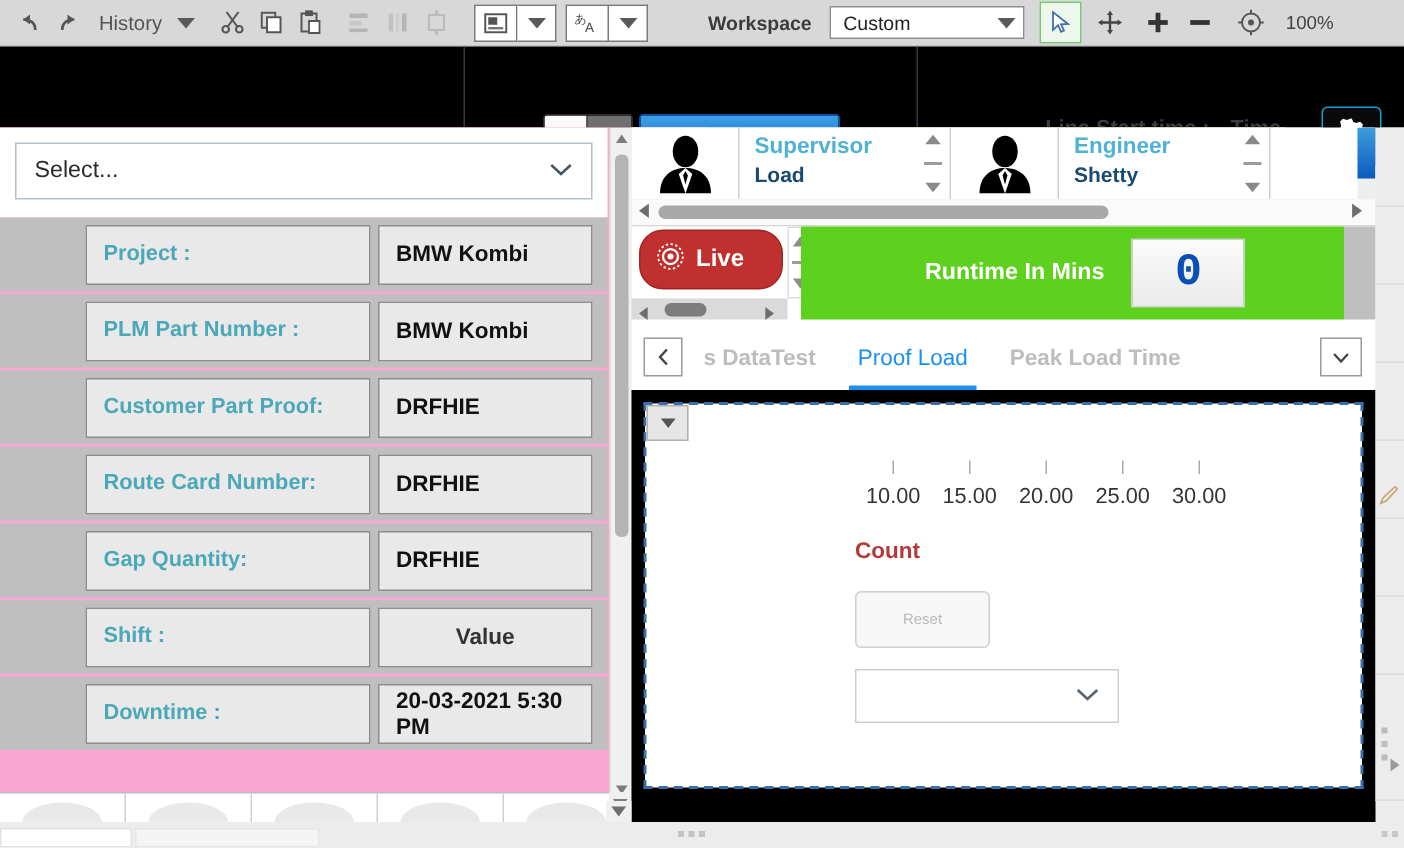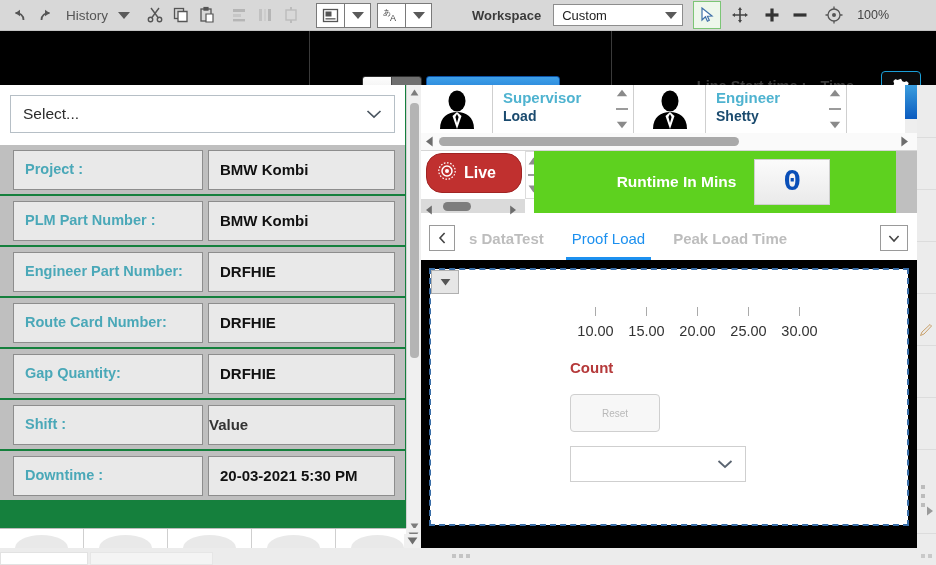--- a/index.html
+++ b/index.html
@@ -81,46 +81,46 @@
   }
   .linestart .tm{color:#3c3c3c;margin-left:10px;}
   .gearbtn{
     position:absolute;right:15px;top:40px;width:38px;height:38px;
     border:1px solid #1b9fd8;border-radius:4px;background:#0a0a0a;
     display:flex;align-items:center;justify-content:center;
   }
 
   
   .leftpanel{
-    position:absolute;left:0;top:85px;width:460px;height:449px;background:#15803d;
+    position:absolute;left:0;top:85px;width:460px;height:449px;background:#f9a8d4;
     overflow:hidden;
     padding-left:12px;
   }
   .sel-wrap{
     position:absolute;left:0;top:0;width:405px;height:60px;background:#fff;
     box-sizing:border-box;padding:10px;
   }
   .sel-box{
     width:100%;height:38px;border:1px solid #b6bfc6;background:#fff;
     display:flex;align-items:center;justify-content:space-between;
     padding:0 12px;box-sizing:border-box;
     font-size:15.5px;color:#2b2b2b;
   }
   .rows{position:absolute;left:0;top:60px;width:405px;}
   .row{
     height:49px;background:#bfbfbf;display:flex;align-items:center;
     padding:0 10px 0 13px;box-sizing:border-box;margin-bottom:2px;
   }
   .cell{
     height:40px;border:1px solid #8d8d8d;background:#e9e9e9;
-    display:flex;align-items:center;box-sizing:border-box;
+    display:flex;align-items:center;box-sizing:border-box;margin-left:44px;
   }
   .cell.lbl{width:190px;padding:0 0 0 11px;}
   .cell.val{flex:1;margin-left:5px;padding:0 0 0 11px;}
-  .cell.val.center{justify-content:flex-start;padding:0;}
+  .cell.val.center{justify-content:center;padding:0;}
   .lbltext{
     color:#4aa8b8;font-size:14.5px;font-weight:bold;line-height:17px;
   }
   .valtext{color:#111;font-size:15px;font-weight:bold;}
   .valtext.grey{color:#333;}
   
   .lp-scroll{
     position:absolute;left:406px;top:0;width:14px;height:449px;background:#f0f0f0;
     border-left:1px solid #d2d2d2;
   }
@@ -454,21 +454,21 @@
         <div class="row">
           <div class="cell lbl">
             <div class="lbltext">PLM Part Number :</div>
           </div>
           <div class="cell val">
             <div class="valtext">BMW Kombi</div>
           </div>
         </div>
         <div class="row">
           <div class="cell lbl">
-            <div class="lbltext">Engineer Part Number:</div>
+            <div class="lbltext">Customer Part Proof:</div>
           </div>
           <div class="cell val">
             <div class="valtext">DRFHIE</div>
           </div>
         </div>
         <div class="row">
           <div class="cell lbl">
             <div class="lbltext">Route Card Number:</div>
           </div>
           <div class="cell val">

